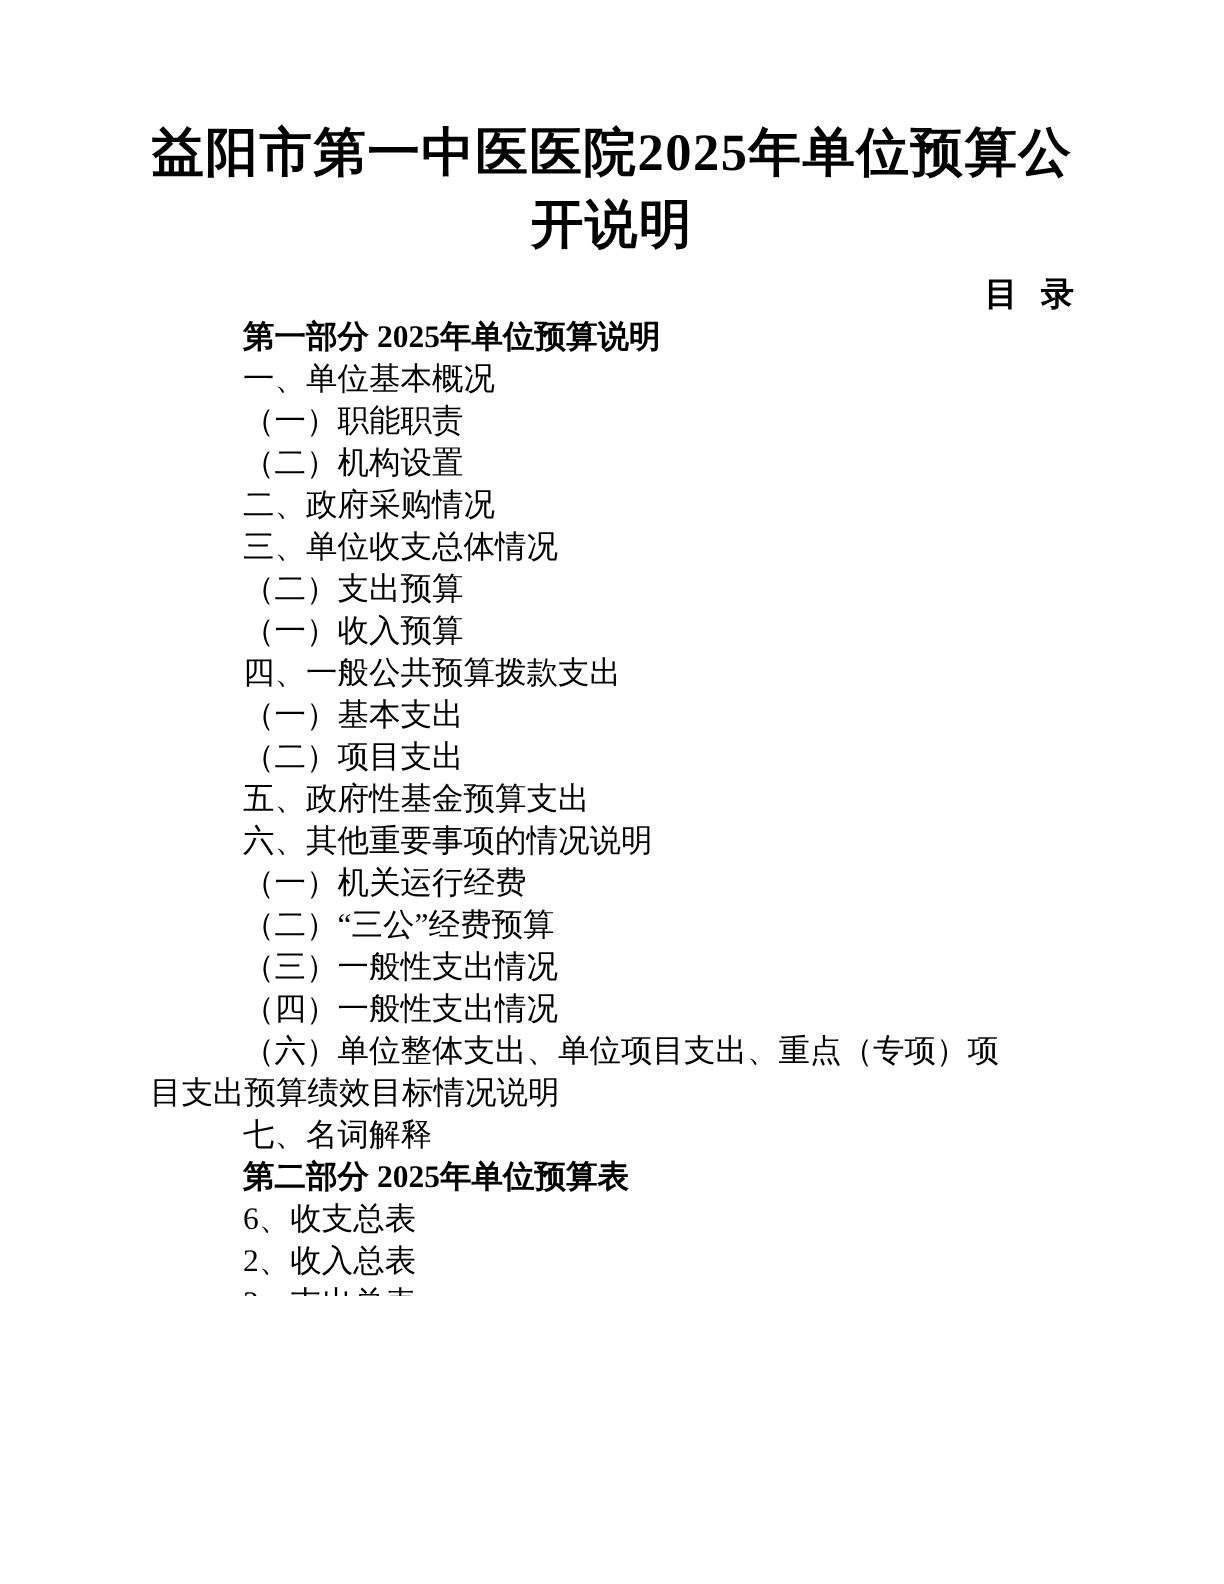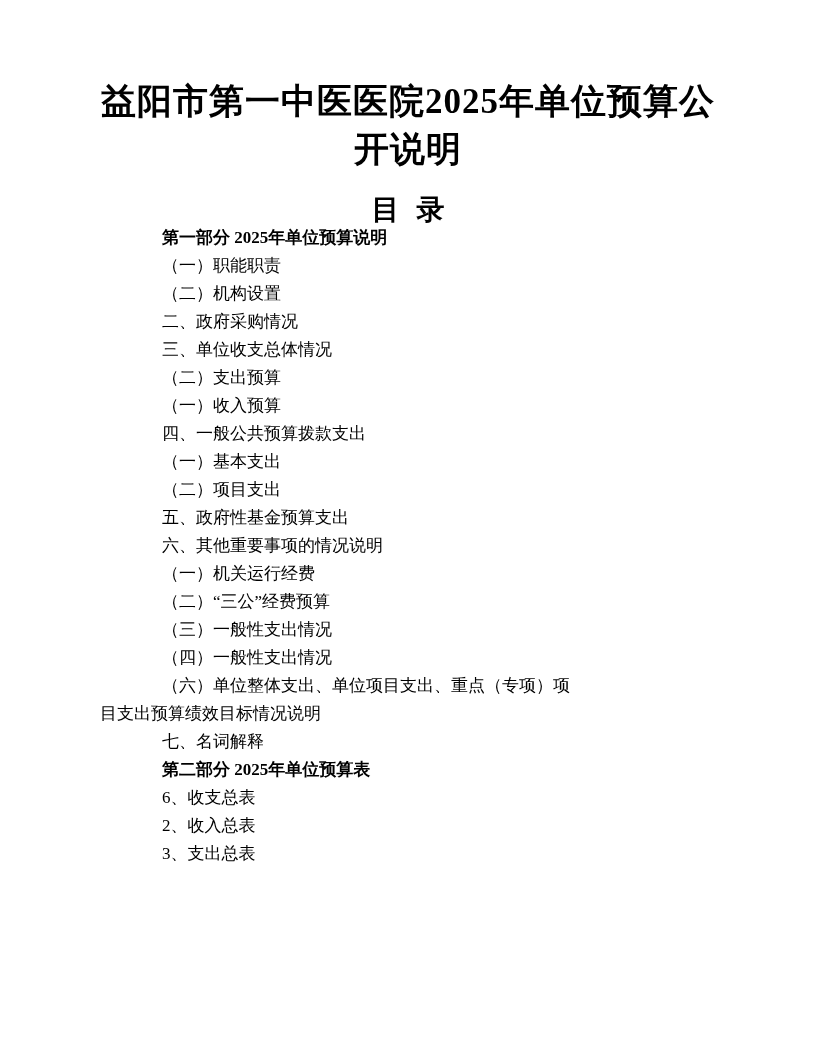--- a/index.html
+++ b/index.html
@@ -21,29 +21,29 @@
   .doc-title {
     margin: 0;
     font-size: 35px;
     font-weight: bold;
     line-height: 48px;
     text-align: center;
     letter-spacing: 1px;
   }
   .title-line { display: block; }
   .toc-heading {
-    margin-top: 22px;
-    font-size: 28px;
+    margin-top: 8px;
+    font-size: 22px;
     font-weight: bold;
     line-height: 28px;
-    text-align: center;
+    text-align: right;
     word-spacing: 10px;
   }
   .toc {
-    font-size: 17px;
+    font-size: 21px;
     line-height: 28px;
   }
   .toc-line {
     white-space: nowrap;
   }
   .indent { padding-left: 62px; }
   .bold { font-weight: bold; }
 </style>
 </head>
 <body>
@@ -52,20 +52,21 @@
 
   <h1 class="doc-title">
     <span class="title-line">益阳市第一中医医院2025年单位预算公</span>
     <span class="title-line">开说明</span>
   </h1>
 
   <div class="toc-heading">目 录</div>
 
   <div class="toc">
     <div class="toc-line indent bold">第一部分  2025年单位预算说明</div>
+    <div class="toc-line indent">一、单位基本概况</div>
     <div class="toc-line indent">（一）职能职责</div>
     <div class="toc-line indent">（二）机构设置</div>
     <div class="toc-line indent">二、政府采购情况</div>
     <div class="toc-line indent">三、单位收支总体情况</div>
     <div class="toc-line indent">（二）支出预算</div>
     <div class="toc-line indent">（一）收入预算</div>
     <div class="toc-line indent">四、一般公共预算拨款支出</div>
     <div class="toc-line indent">（一）基本支出</div>
     <div class="toc-line indent">（二）项目支出</div>
     <div class="toc-line indent">五、政府性基金预算支出</div>

